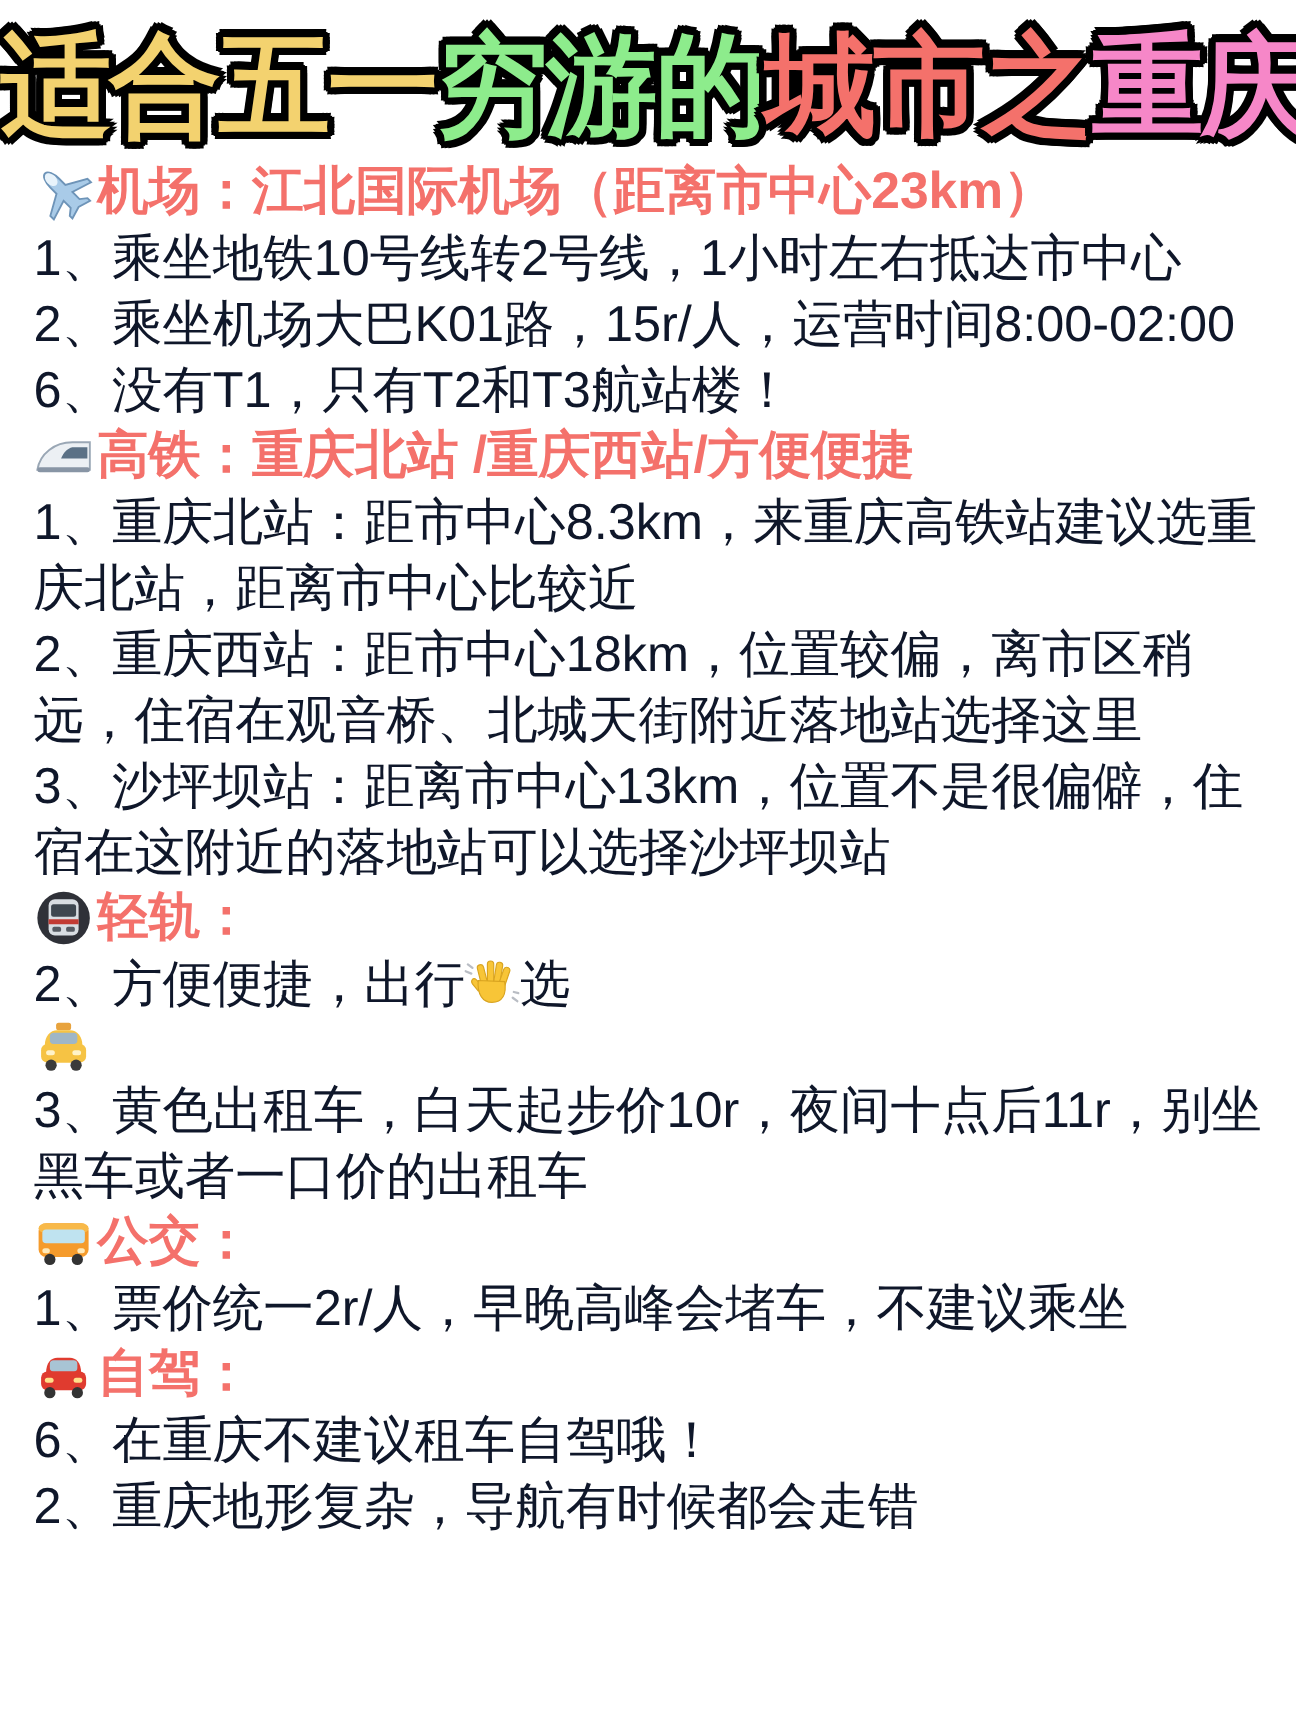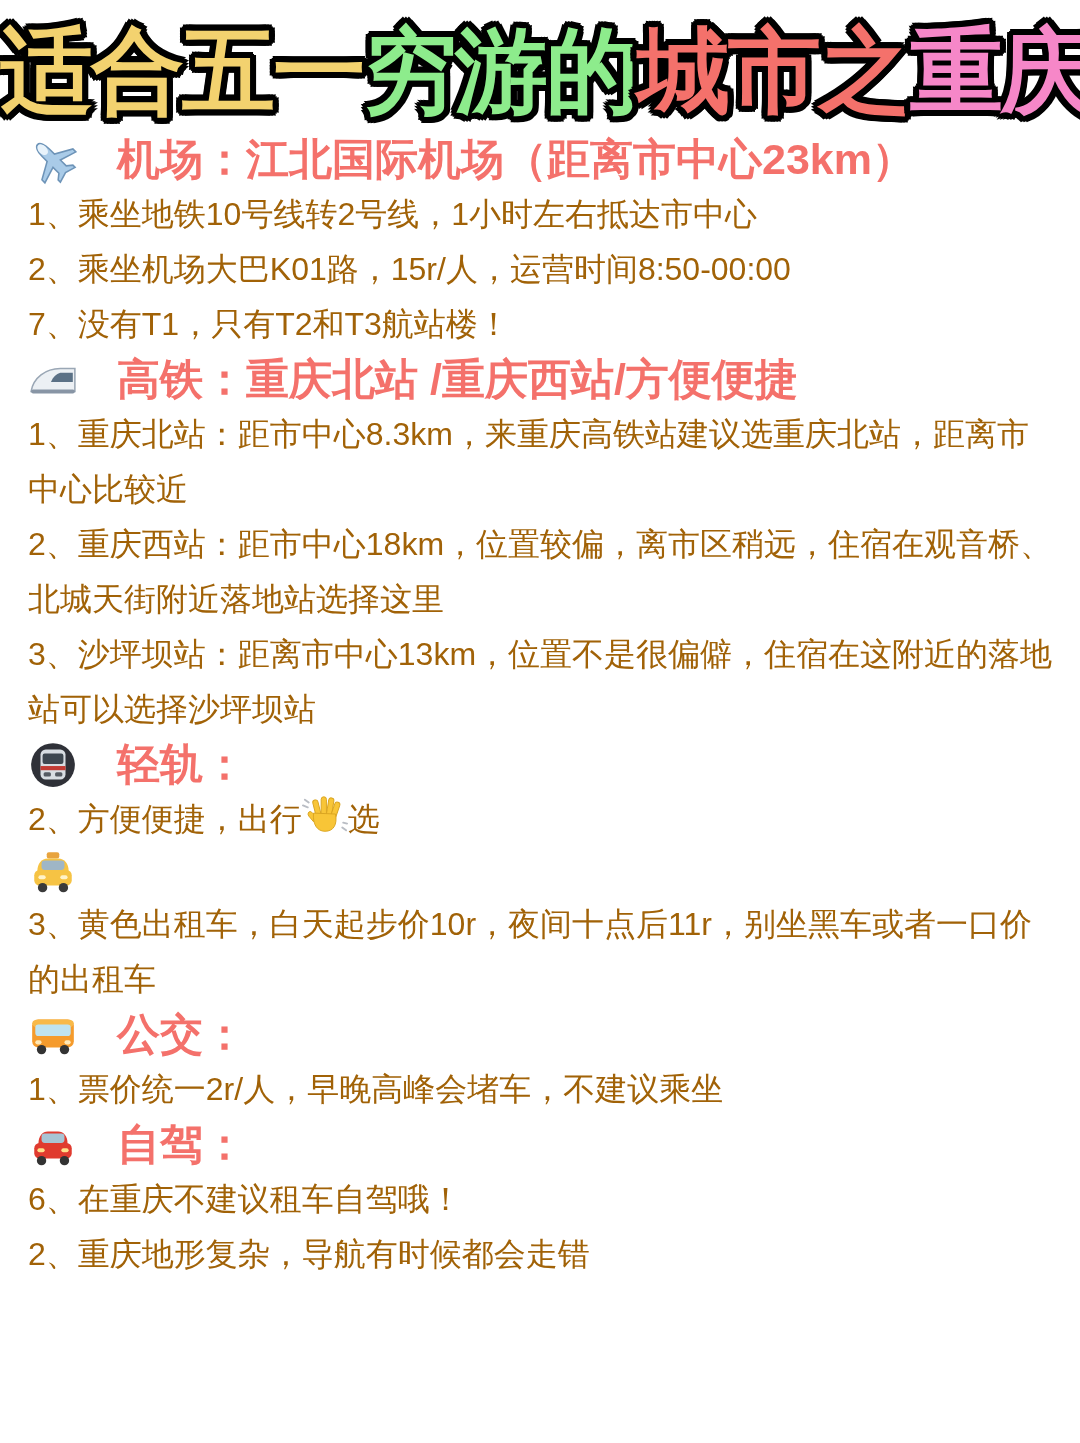--- a/index.html
+++ b/index.html
@@ -35,26 +35,26 @@
       -3px 0 #000, 3px 0 #000, 0 -3px #000, 0 3px #000,
       -2px -2px #000, 2px -2px #000, -2px 2px #000, 2px 2px #000,
       -3px -2px #000, 3px -2px #000, -3px 2px #000, 3px 2px #000,
       -2px -3px #000, 2px -3px #000, -2px 3px #000, 2px 3px #000;
   }
   
   .content { padding:10px 20px 0 28px; }
   .heading {
     display:flex; align-items:center;
     color:#F4716B; font-weight:bold;
-    font-size:43px; line-height:55px; white-space:nowrap;gap:36px;
+    font-size:43px; line-height:55px; white-space:nowrap;
   }
   .heading .icon { width:50px; height:50px; flex:0 0 auto; margin-right:3px; }
   .heading .icon svg { width:100%; height:100%; display:block; }
   .item {
-    margin:0; color:#a16207; font-size:32px; line-height:55px;
+    margin:0; color:#0f172a; font-size:42px; line-height:55px;
     font-weight:500; letter-spacing:0;
   }
   .inline-icon { display:inline-block; width:46px; height:46px; vertical-align:-8px; }
   .inline-icon svg { width:100%; height:100%; display:block; }
 </style>
 </head>
 <body>
 
 <div id="page">
 
@@ -69,22 +69,22 @@
           <svg viewBox="0 0 48 48">
               <g transform="rotate(-45 24 24)">
             <path d="M24 3 C27 3 29 8 29 14 L29 21 L45 30 L45 34 L29 29 L29 37 L34 41 L34 44 L24 41 L14 44 L14 41 L19 37 L19 29 L3 34 L3 30 L19 21 L19 14 C19 8 21 3 24 3 Z" fill="#A9CBE8" stroke="#6E94B8" stroke-width="1.5"></path>
             <ellipse cx="24" cy="10" rx="4" ry="6" fill="#E8F3FB"></ellipse>
           </g>
             </svg>
         </span>
         <span>机场：江北国际机场（距离市中心23km）</span>
       </div>
       <p class="item">1、乘坐地铁10号线转2号线，1小时左右抵达市中心</p>
-      <p class="item">2、乘坐机场大巴K01路，15r/人，运营时间8:50-00:00</p>
-      <p class="item">7、没有T1，只有T2和T3航站楼！</p>
+      <p class="item">2、乘坐机场大巴K01路，15r/人，运营时间8:00-02:00</p>
+      <p class="item">6、没有T1，只有T2和T3航站楼！</p>
     </div>
 
     <div>
       <div class="heading">
         <span class="icon">
           <svg viewBox="0 0 48 48">
             <path d="M3 35 C5 22 17 13 31 13 L45 13 L45 35 Z" fill="#ECF0F4" stroke="#9AA7B5" stroke-width="1.5"></path>
             <path d="M31 17 L43 17 L43 26 L22 26 C24 21 27 18 31 17 Z" fill="#5B7186"></path>
             <rect x="3" y="33" width="42" height="4" rx="2" fill="#8895A5"></rect>
           </svg>

